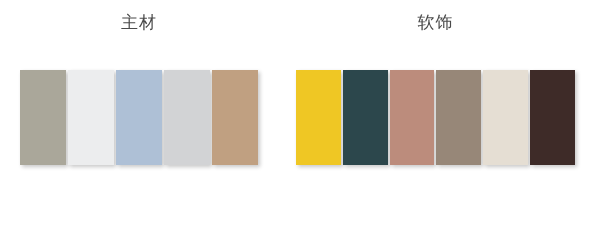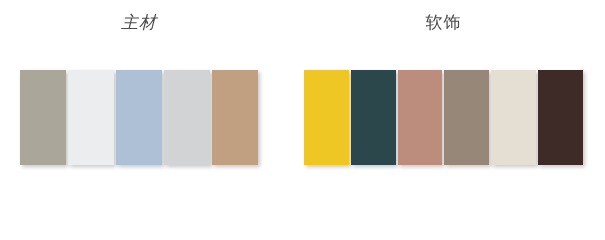--- a/index.html
+++ b/index.html
@@ -22,21 +22,21 @@
     height: 189px;
   }
 
   .palette-group {
     position: absolute;
     top: 0;
     height: 189px;
   }
 
   #group-primary  { left: 20px;  width: 238px; }
-  #group-soft     { left: 304px; width: 279px; }
+  #group-soft     { left: 296px; width: 279px; }
 
   .group-title {
     position: absolute;
     top: 11px;
     left: 0;
     width: 100%;
     text-align: center;
     font-size: 17px;
     line-height: 24px;
     color: #4a4a4a;
@@ -60,21 +60,21 @@
     height: 95px;
     box-shadow: 2px 2px 4px rgba(0, 0, 0, 0.22);
   }
 </style>
 </head>
 <body style="background: rgb(255, 255, 255);">
 
 <div class="board">
 
   <div class="palette-group" id="group-primary">
-    <div class="group-title" style="color: rgb(74, 74, 74); font-style: italic;">主材</div>
+    <div class="group-title" style="color: rgb(74, 74, 74);">主材</div>
     <div class="swatch-row">
         <div class="swatch" style="background: rgb(170, 167, 154);"></div>
         <div class="swatch" style="background: rgb(236, 237, 238);"></div>
         <div class="swatch" style="background: rgb(174, 192, 214);"></div>
         <div class="swatch" style="background: rgb(210, 211, 213);"></div>
         <div class="swatch" style="background: rgb(192, 160, 129);"></div>
       </div>
   </div>
 
   <div class="palette-group" id="group-soft">

